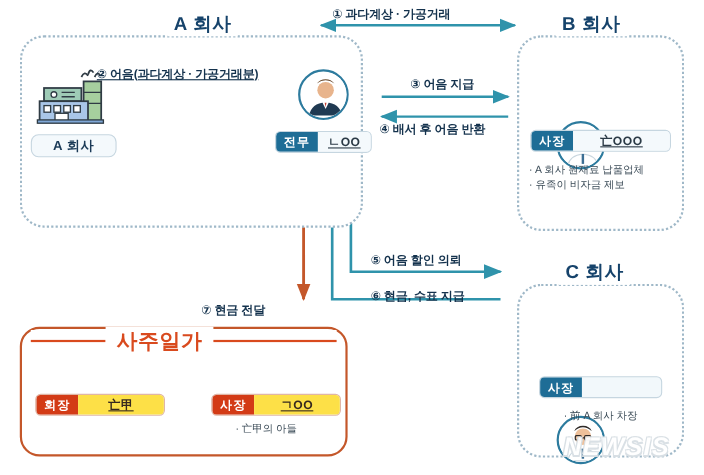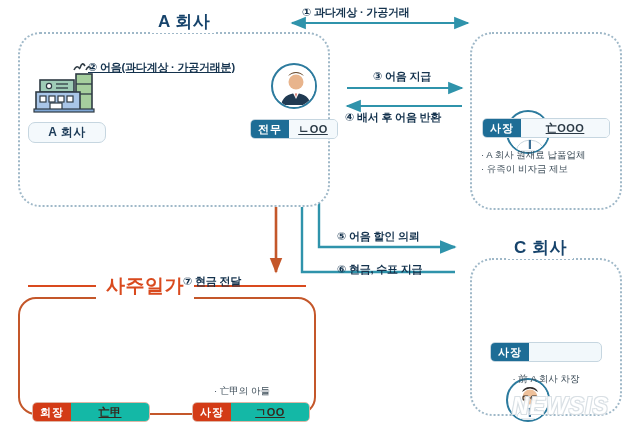--- a/index.html
+++ b/index.html
@@ -81,22 +81,22 @@
     display: flex; align-items: center; justify-content: center;
     font-size: 11px;
     font-weight: bold;
     color: #2b3a46;
     background: #f4f9fc;
     letter-spacing: .5px;
     white-space: nowrap;
     text-decoration: underline;
   }
   .badge.red .role { background: #d33b16; }
-  .badge.red { border-color: #e0b6a6; margin-top: 44px; }
-  .badge.red .val { background: #14b8a6; color: #36281f; }
+  .badge.red { border-color: #e0b6a6; }
+  .badge.red .val { background: #fde047; color: #36281f; }
 
   .plain-badge {
     border: 1px solid #c6d6e0;
     border-radius: 7px;
     background: #f4f9fc;
     font-size: 12px;
     font-weight: bold;
     color: #1b3a57;
     display: flex; align-items: center; justify-content: center;
     letter-spacing: .5px;
@@ -221,20 +221,21 @@
     </svg>
   </div>
 
   <div class="abs badge" style="left:250px; top:119px; width:88px;">
     <span class="role">전무</span>
     <span class="val">ㄴOO</span>
   </div>
 
   <div class="abs box-dotted" style="left:470px; top:32px; width:152px; height:178px;"></div>
 
+  <div class="abs co-title" style="left:505px; top:10px;">B 회사</div>
 
   <div class="abs avatar" style="left:506px; top:64px; width:44px; height:44px;">
     <svg viewBox="0 0 44 44" width="44" height="44">
       <circle cx="22" cy="22" r="21" fill="#ffffff"></circle>
       <circle cx="22" cy="17" r="7.5" fill="#eec09a"></circle>
       <path d="M14 12 q8 -7 16 0 q-2 -5 -8 -5 q-6 0 -8 5z" fill="#2f2a28"></path>
       <rect x="15" y="16" width="5.5" height="4" rx="1" fill="none" stroke="#2f2a28" stroke-width="1.1"></rect>
       <rect x="23.5" y="16" width="5.5" height="4" rx="1" fill="none" stroke="#2f2a28" stroke-width="1.1"></rect>
       <line x1="20.5" y1="18" x2="23.5" y2="18" stroke="#2f2a28" stroke-width="1.1"></line>
       <path d="M8 39 q2 -10 14 -11 q12 1 14 11 z" fill="#ffffff" stroke="#c9d6de" stroke-width="1"></path>
@@ -268,21 +269,21 @@
   </div>
 
   <div class="abs badge" style="left:490px; top:342px; width:112px;">
     <span class="role">사장</span>
   </div>
 
   <div class="abs note note-c" style="left:490px; top:372px; width:112px;">· 前 A 회사 차장</div>
 
   <div class="abs box-solid-orange" style="left:18px; top:297px; width:298px; height:118px;"></div>
 
-  <div class="abs" style="left:28px; top:276px; width:278px; height:20px; display:flex; align-items:center; background:#fff;">
+  <div class="abs" style="left:28px; top:300px; width:278px; height:20px; display:flex; align-items:center; background:#fff;">
     <div class="family-rule" style="width:68px;"></div>
     <div class="family-title">사주일가</div>
     <div class="family-rule" style="flex:1;"></div>
   </div>
 
   <div class="abs badge red" style="left:32px; top:358px; width:118px;">
     <span class="role">회장</span>
     <span class="val">亡甲</span>
   </div>
 

